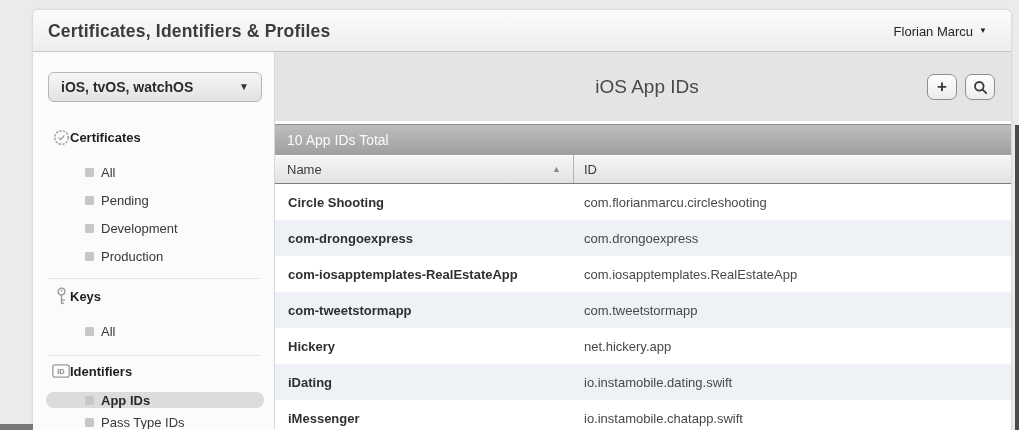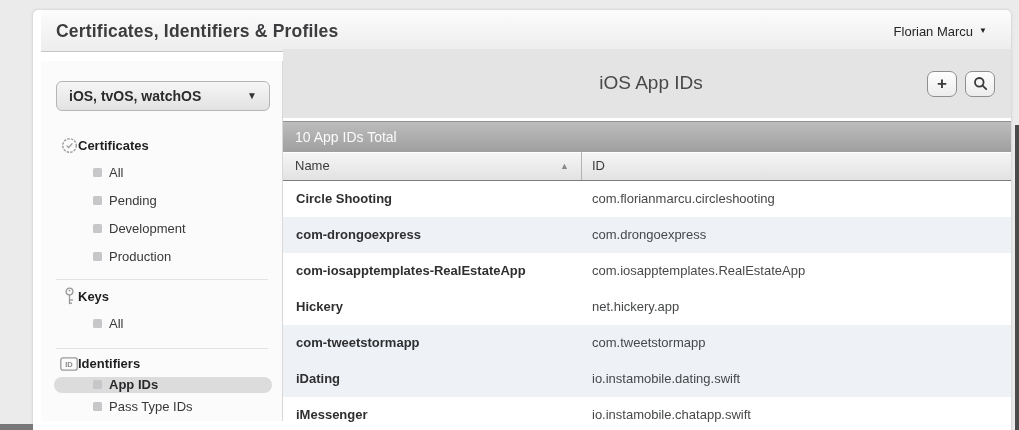--- a/index.html
+++ b/index.html
@@ -10,21 +10,20 @@
     position:relative;
     color:#333;
   }
 
   
   .panel {
     position:absolute; left:33px; top:10px; width:978px; height:420px;
     background:#fff; border-radius:5px 5px 0 0;
     box-shadow:0 0 3px rgba(0,0,0,.18);
     overflow:hidden;
-    padding-left:8px;
   }
   .app-header {
     height:42px;
     background:linear-gradient(#fcfcfc,#ededed);
     border-bottom:1px solid #c6c6c6;
     position:relative;
     border-radius:5px 5px 0 0;
   }
   .app-title {
     position:absolute; left:15px; top:0; height:42px;
@@ -32,21 +31,21 @@
     font-size:17.5px; font-weight:700; color:#3c3c3e;
     letter-spacing:.2px;
   }
   .account-menu {
     position:absolute; right:24px; top:0; height:42px;
     display:flex; align-items:center; gap:6px;
     font-size:13px; color:#262626; cursor:pointer;
   }
   .caret-down { font-size:8px; color:#222; line-height:1; }
 
-  .panel-body { display:flex; height:377px;align-items:center; }
+  .panel-body { display:flex; height:377px; }
 
   
   .sidebar {
     width:242px; background:#fbfbfb;
     border-right:1px solid #d8d8d8;
     flex:none; overflow:hidden;
   }
   .platform-dropdown {
     margin:20px 0 0 15px; width:214px; height:30px;
     background:linear-gradient(#f6f6f6,#e2e2e2);
@@ -70,21 +69,21 @@
   }
   .bullet { width:9px; height:9px; background:#c7c7c9; border-radius:1.5px; flex:none; }
   .side-divider { height:1px; background:#e3e3e3; margin-left:15px; width:212px; }
 
   .side-item.selected-pill {
     margin-left:13px; width:218px; height:16px;
     background:#dcdcdd; border-radius:14px;
     padding-left:39px; font-weight:700; color:#2a2a2c;
   }
 
-  .mt25{margin-top:25px;} .mt4{margin-top:3px;} .mt8{margin-top:8px;}
+  .mt25{margin-top:25px;} .mt4{margin-top:11px;} .mt8{margin-top:8px;}
   .mt7{margin-top:7px;} .mt10{margin-top:10px;} .mt5{margin-top:5px;}
 
   
   .content { flex:1; display:flex; flex-direction:column; overflow:hidden; }
   .content-header { height:69px; background:#e4e4e4; position:relative; flex:none; }
   .content-title {
     position:absolute; left:8px; right:0; top:0; height:69px;
     display:flex; align-items:center; justify-content:center;
     font-size:19px; color:#48484a;
   }
@@ -270,29 +269,29 @@
           <div class="cell-id">com.florianmarcu.circleshooting</div>
         </div>
         <div class="t-row alt">
           <div class="cell-name">com-drongoexpress</div>
           <div class="cell-id">com.drongoexpress</div>
         </div>
         <div class="t-row">
           <div class="cell-name">com-iosapptemplates-RealEstateApp</div>
           <div class="cell-id">com.iosapptemplates.RealEstateApp</div>
         </div>
+        <div class="t-row alt">
+          <div class="cell-name">com-tweetstormapp</div>
+          <div class="cell-id">com.tweetstormapp</div>
+        </div>
         <div class="t-row">
           <div class="cell-name">Hickery</div>
           <div class="cell-id">net.hickery.app</div>
         </div>
         <div class="t-row alt">
-          <div class="cell-name">com-tweetstormapp</div>
-          <div class="cell-id">com.tweetstormapp</div>
-        </div>
-        <div class="t-row alt">
           <div class="cell-name">iDating</div>
           <div class="cell-id">io.instamobile.dating.swift</div>
         </div>
         <div class="t-row">
           <div class="cell-name">iMessenger</div>
           <div class="cell-id">io.instamobile.chatapp.swift</div>
         </div>
 
       </div>
 

